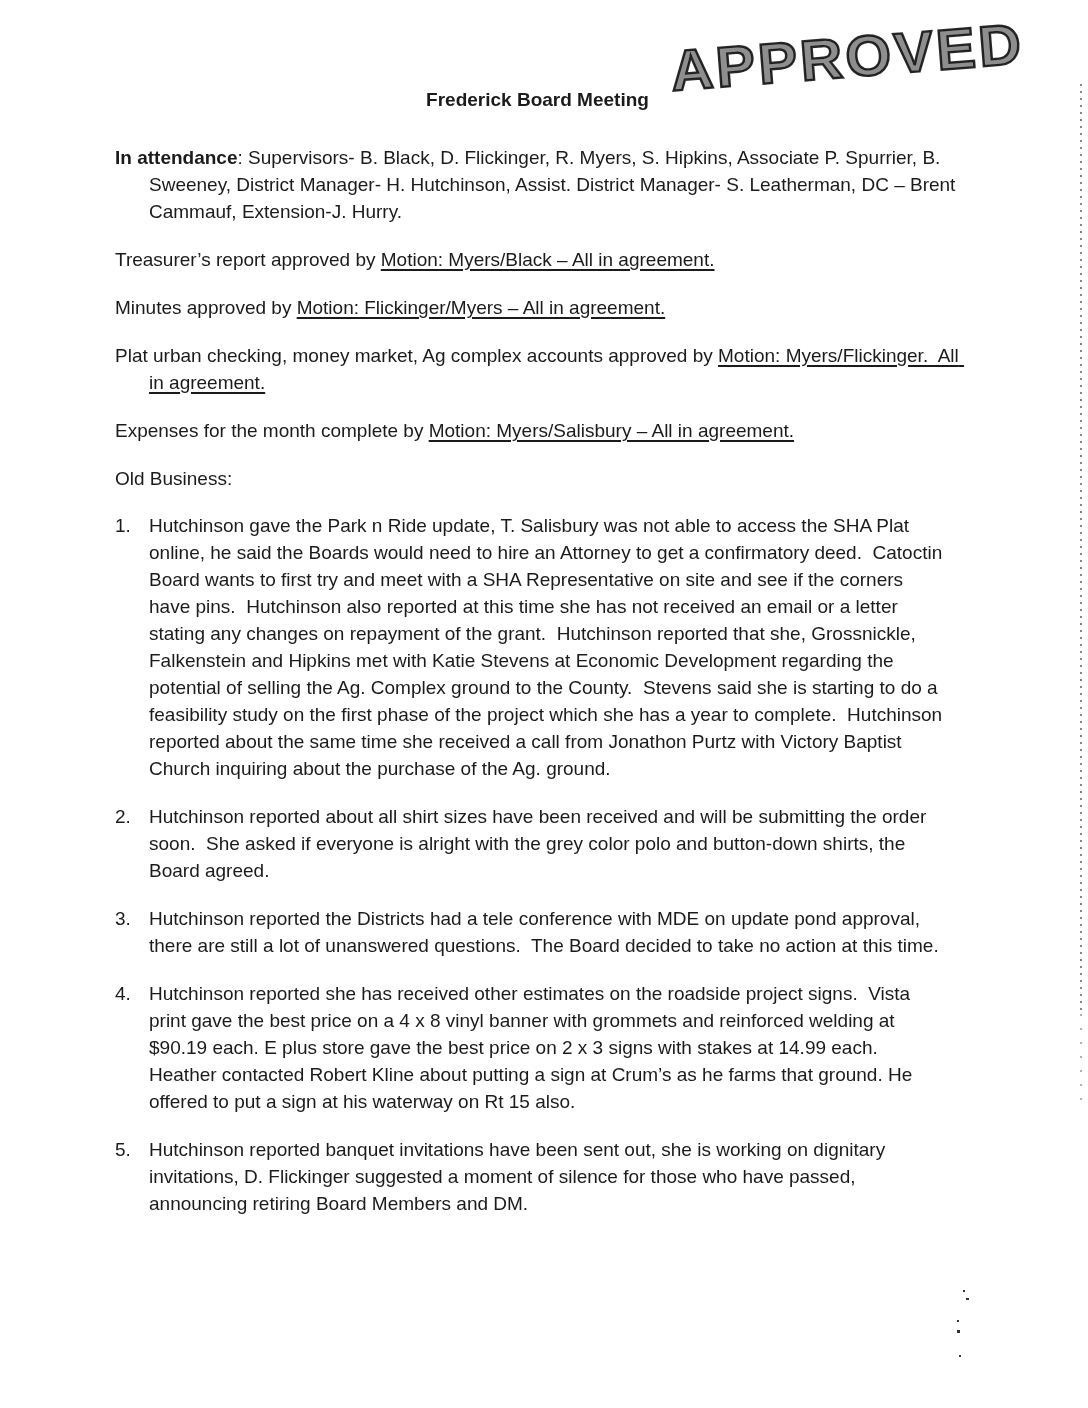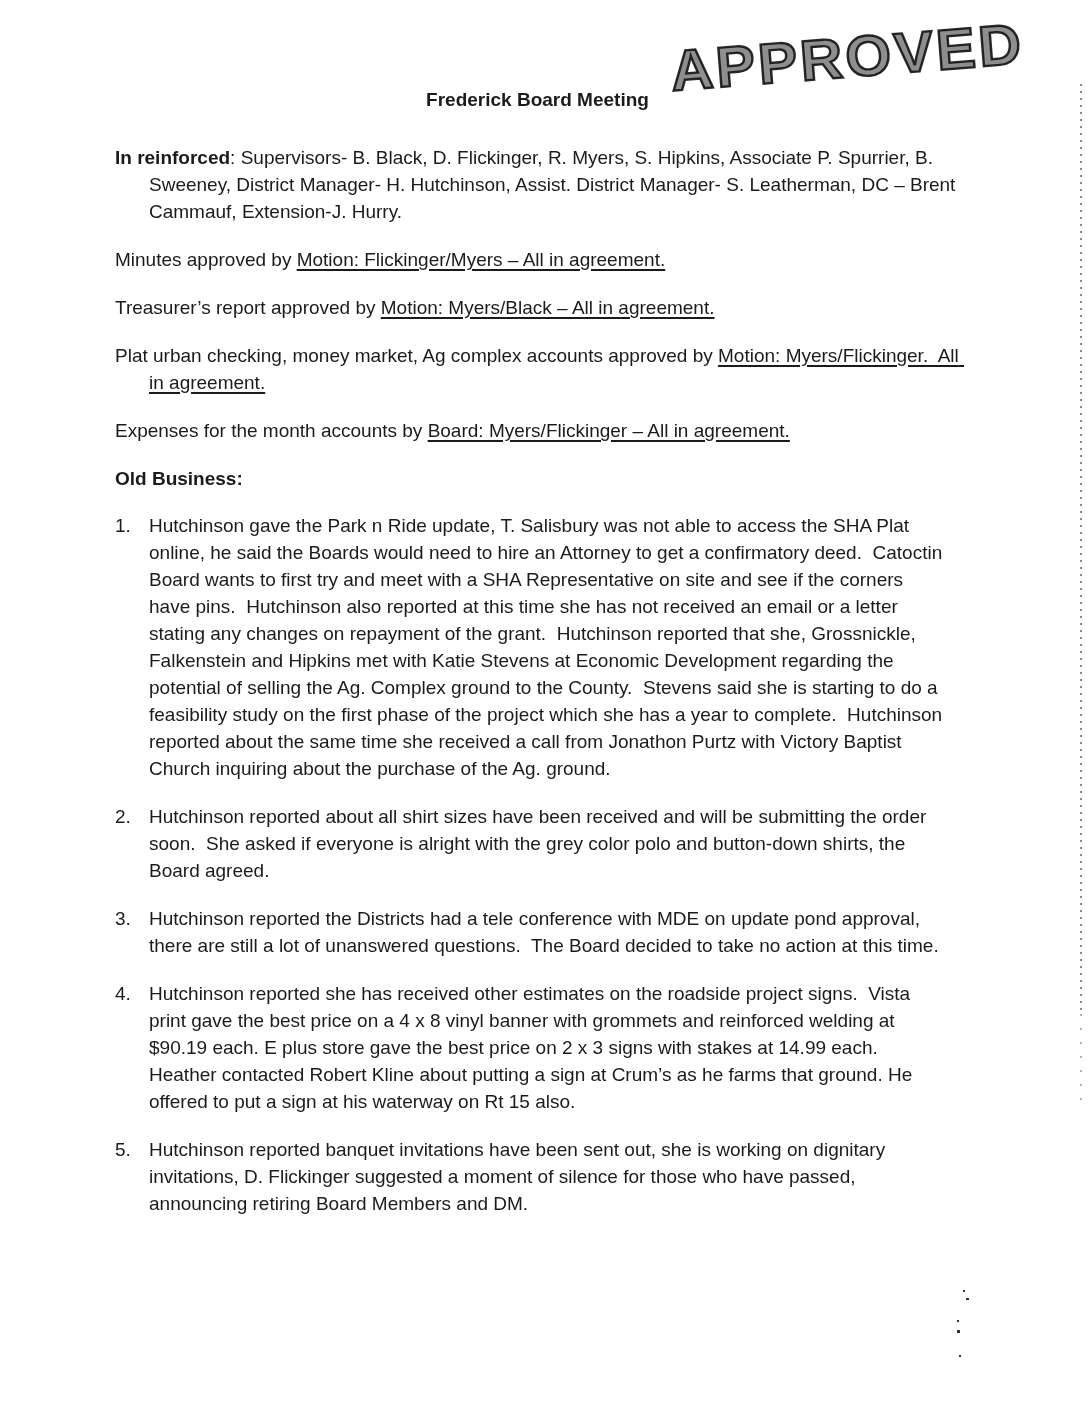--- a/index.html
+++ b/index.html
@@ -27,21 +27,21 @@
   }
   .para {
     font-size: 19px;
     line-height: 27px;
     margin: 0 0 21px 0;
     padding-left: 34px;
     text-indent: -34px;
     white-space: pre-wrap;
   }
   .heading {
-    font-weight: 700;
+    font-weight: 400;
     font-size: 19px;
     line-height: 27px;
     margin: 0 0 20px 0;
   }
   .li {
     font-size: 19px;
     line-height: 27px;
     margin: 0 16px 21px 0;
     padding-left: 34px;
     text-indent: -34px;
@@ -121,27 +121,27 @@
   <div class="speck s3"></div>
   <div class="speck s4"></div>
   <div class="speck s5"></div>
 
   <div class="doc">
 
     <div class="title-block">
       <div>Frederick Board Meeting</div>
     </div>
 
-    <div class="para"><span class="b">In reinforced</span><span>: Supervisors- B. Black, D. Flickinger, R. Myers, S. Hipkins, Associate P. Spurrier, B. Sweeney, District Manager- H. Hutchinson, Assist. District Manager- S. Leatherman, DC – Brent Cammauf, Extension-J. Hurry.</span></div>
+    <div class="para"><span class="b">In attendance</span><span>: Supervisors- B. Black, D. Flickinger, R. Myers, S. Hipkins, Associate P. Spurrier, B. Sweeney, District Manager- H. Hutchinson, Assist. District Manager- S. Leatherman, DC – Brent Cammauf, Extension-J. Hurry.</span></div>
 
     <div>
+        <div class="para"><span>Treasurer’s report approved by </span><span class="u">Motion: Myers/Black – All in agreement.</span></div>
         <div class="para"><span>Minutes approved by </span><span class="u">Motion: Flickinger/Myers – All in agreement.</span></div>
-        <div class="para"><span>Treasurer’s report approved by </span><span class="u">Motion: Myers/Black – All in agreement.</span></div>
         <div class="para"><span>Plat urban checking, money market, Ag complex accounts approved by </span><span class="u">Motion: Myers/Flickinger.  All in agreement.</span></div>
-        <div class="para"><span>Expenses for the month accounts by </span><span class="u">Board: Myers/Flickinger – All in agreement.</span></div>
+        <div class="para"><span>Expenses for the month complete by </span><span class="u">Motion: Myers/Salisbury – All in agreement.</span></div>
       </div>
 
     <div class="heading">Old Business:</div>
 
     <div>
         <div class="li"><span class="num">1.</span><span>Hutchinson gave the Park n Ride update, T. Salisbury was not able to access the SHA Plat online, he said the Boards would need to hire an Attorney to get a confirmatory deed.  Catoctin Board wants to first try and meet with a SHA Representative on site and see if the corners have pins.  Hutchinson also reported at this time she has not received an email or a letter stating any changes on repayment of the grant.  Hutchinson reported that she, Grossnickle, Falkenstein and Hipkins met with Katie Stevens at Economic Development regarding the potential of selling the Ag. Complex ground to the County.  Stevens said she is starting to do a feasibility study on the first phase of the project which she has a year to complete.  Hutchinson reported about the same time she received a call from Jonathon Purtz with Victory Baptist Church inquiring about the purchase of the Ag. ground.</span></div>
         <div class="li"><span class="num">2.</span><span>Hutchinson reported about all shirt sizes have been received and will be submitting the order soon.  She asked if everyone is alright with the grey color polo and button-down shirts, the Board agreed.</span></div>
         <div class="li"><span class="num">3.</span><span>Hutchinson reported the Districts had a tele conference with MDE on update pond approval, there are still a lot of unanswered questions.  The Board decided to take no action at this time.</span></div>
         <div class="li"><span class="num">4.</span><span>Hutchinson reported she has received other estimates on the roadside project signs.  Vista print gave the best price on a 4 x 8 vinyl banner with grommets and reinforced welding at $90.19 each. E plus store gave the best price on 2 x 3 signs with stakes at 14.99 each.  Heather contacted Robert Kline about putting a sign at Crum’s as he farms that ground. He offered to put a sign at his waterway on Rt 15 also.</span></div>
         <div class="li"><span class="num">5.</span><span>Hutchinson reported banquet invitations have been sent out, she is working on dignitary invitations, D. Flickinger suggested a moment of silence for those who have passed, announcing retiring Board Members and DM.</span></div>

